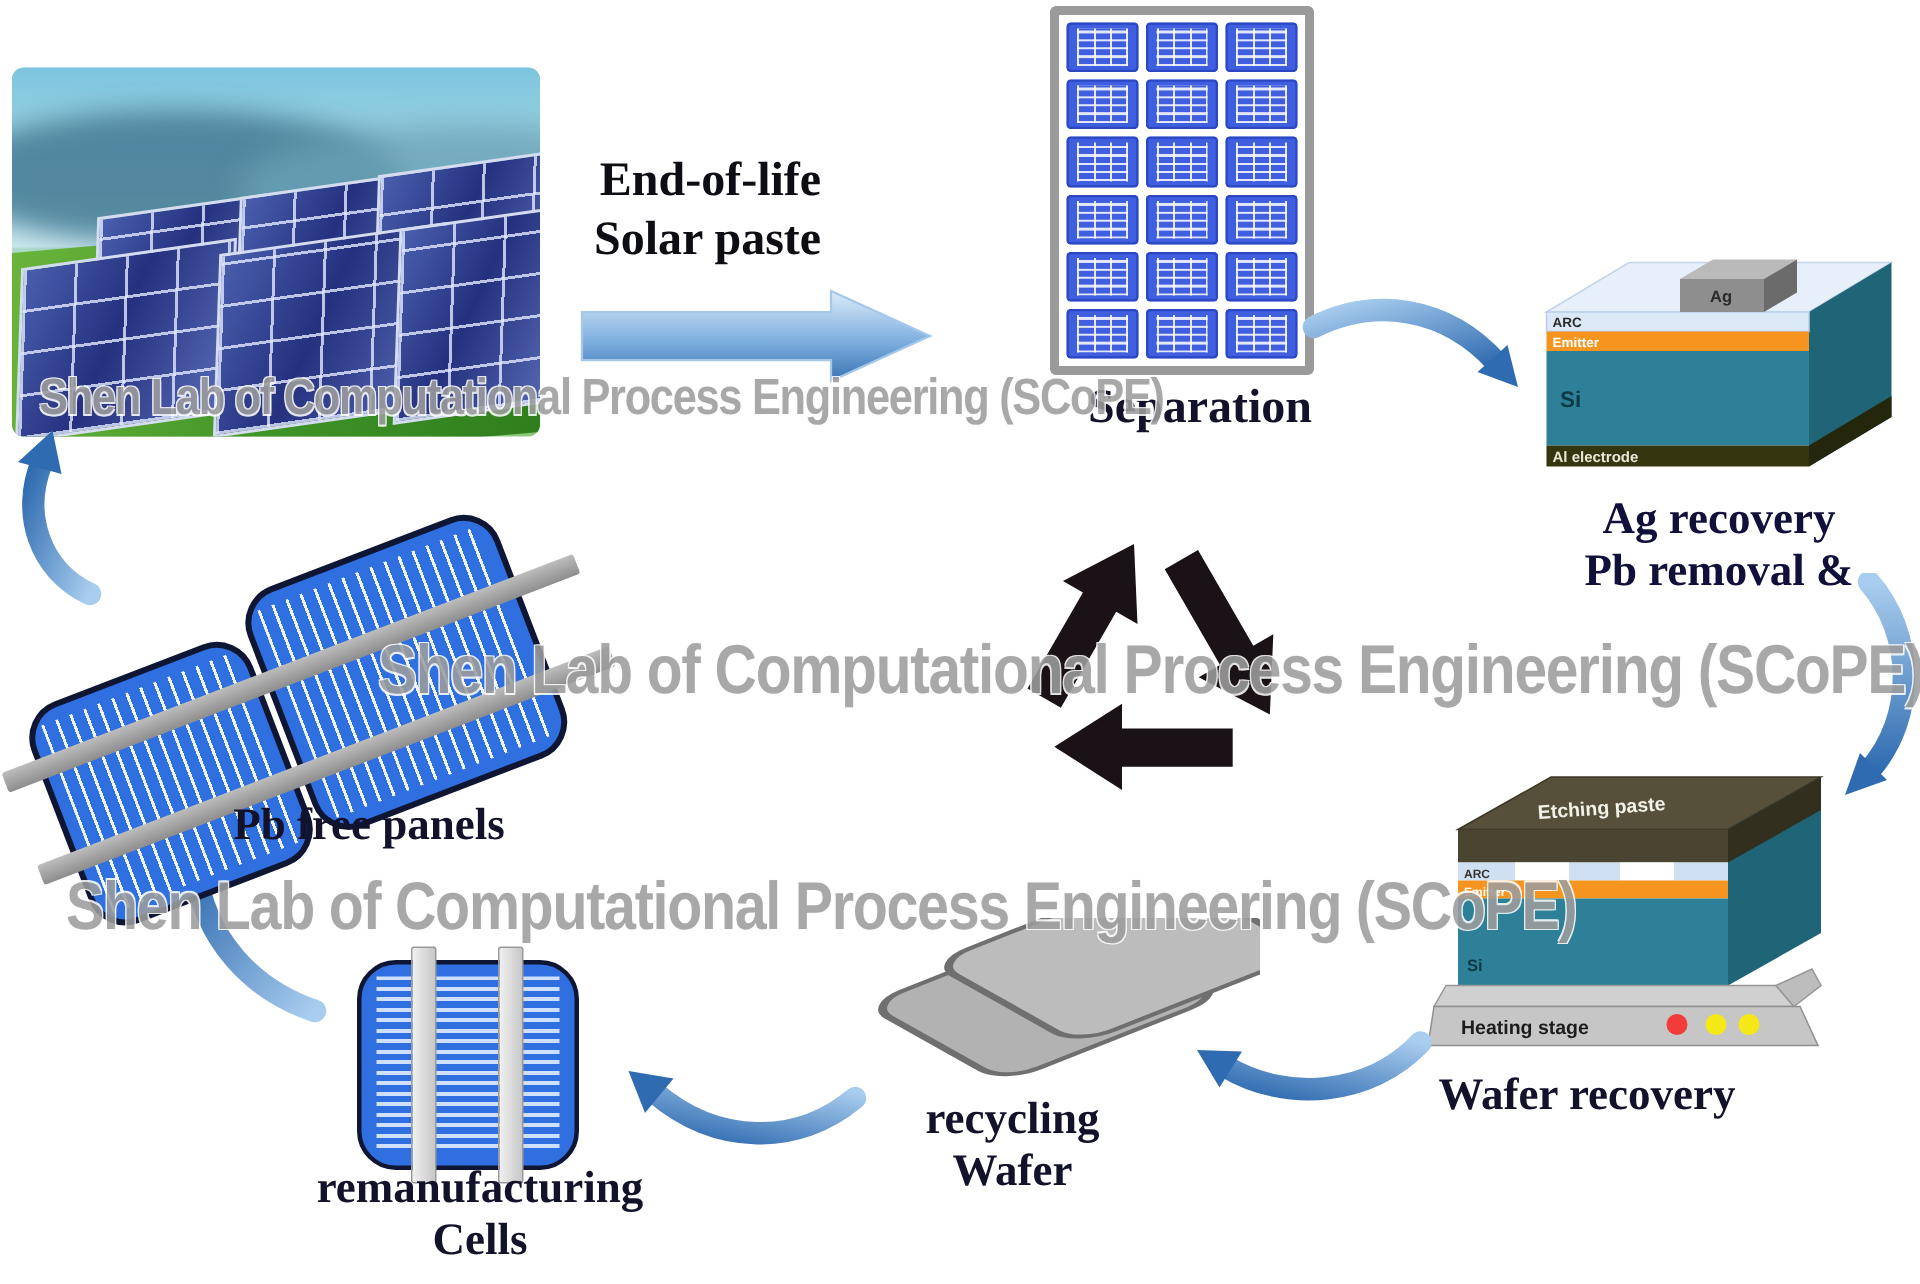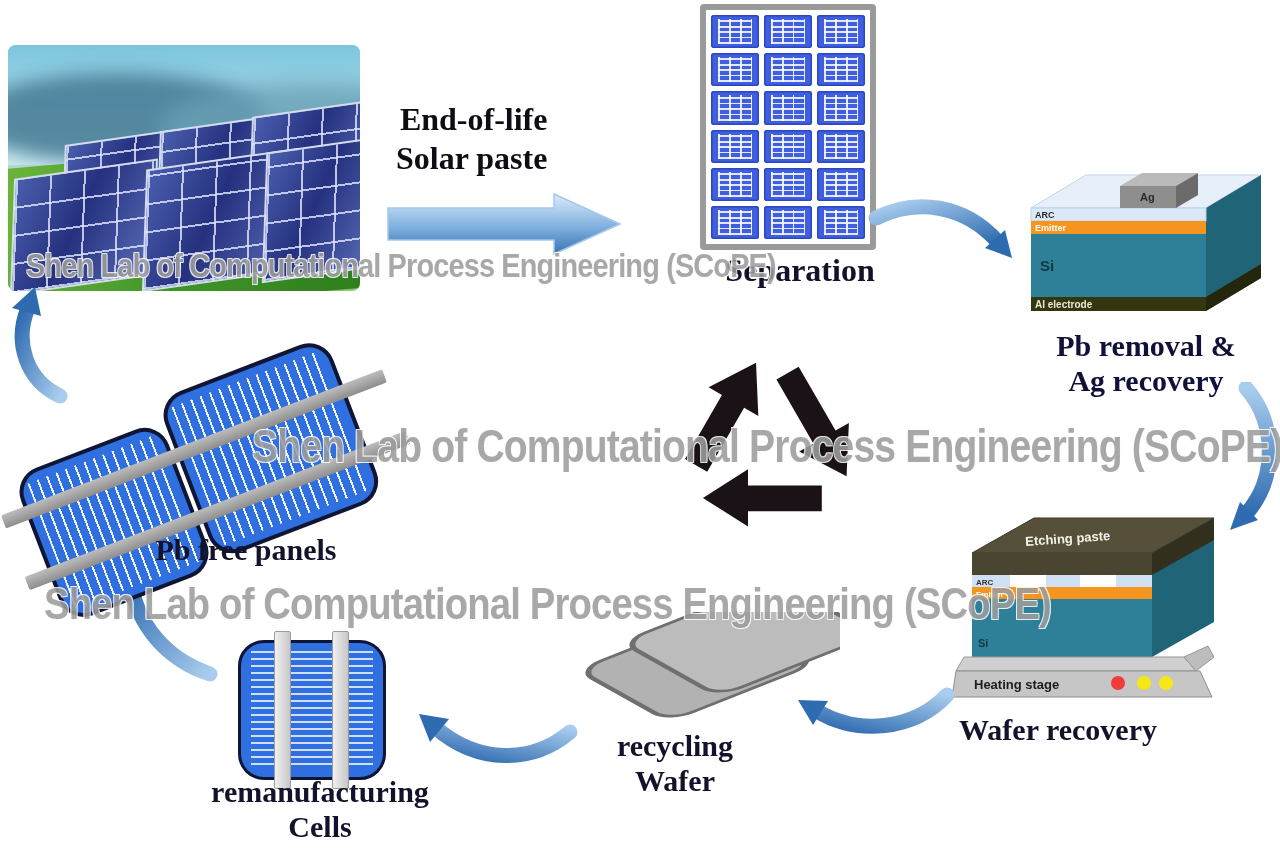--- a/index.html
+++ b/index.html
@@ -168,22 +168,22 @@
     <polygon points="94,16 116,3 172,3 150,16" fill="#bababa"></polygon>
     <polygon points="150,16 172,3 172,25 150,38" fill="#6b6b6b"></polygon>
     <rect x="94" y="16" width="56" height="22" fill="#8e8e8e"></rect>
     <text x="114" y="31" font-size="11" font-weight="700" fill="#2a2a2a">Ag</text>
     <text x="9" y="48" font-size="9" font-weight="700" fill="#2b2b2b">ARC</text>
     <text x="9" y="61" font-size="9" font-weight="700" fill="#ffffff">Emitter</text>
     <text x="14" y="101" font-size="15" font-weight="700" fill="#0c3a44">Si</text>
     <text x="9" y="138" font-size="10" font-weight="700" fill="#e9e9d6">Al electrode</text>
   </svg>
   <div class="abs stage-label pbr-label">
+    <div>Ag recovery</div>
     <div>Pb removal &amp;</div>
-    <div>Ag recovery</div>
   </div>
 
   <svg class="abs" style="left:1212px;top:382px" width="68" height="152" viewBox="0 0 68 152">
     <defs>
         <linearGradient id="g2" x1="0" y1="0" x2="0" y2="1">
       <stop offset="0" stop-color="#a9cdee"></stop>
           <stop offset="1" stop-color="#2f6bb0"></stop>
         </linearGradient>
       </defs>
     <path d="M34 6 C64 40 66 96 34 132" fill="none" stroke="url(#g2)" stroke-width="15" stroke-linecap="round"></path>

